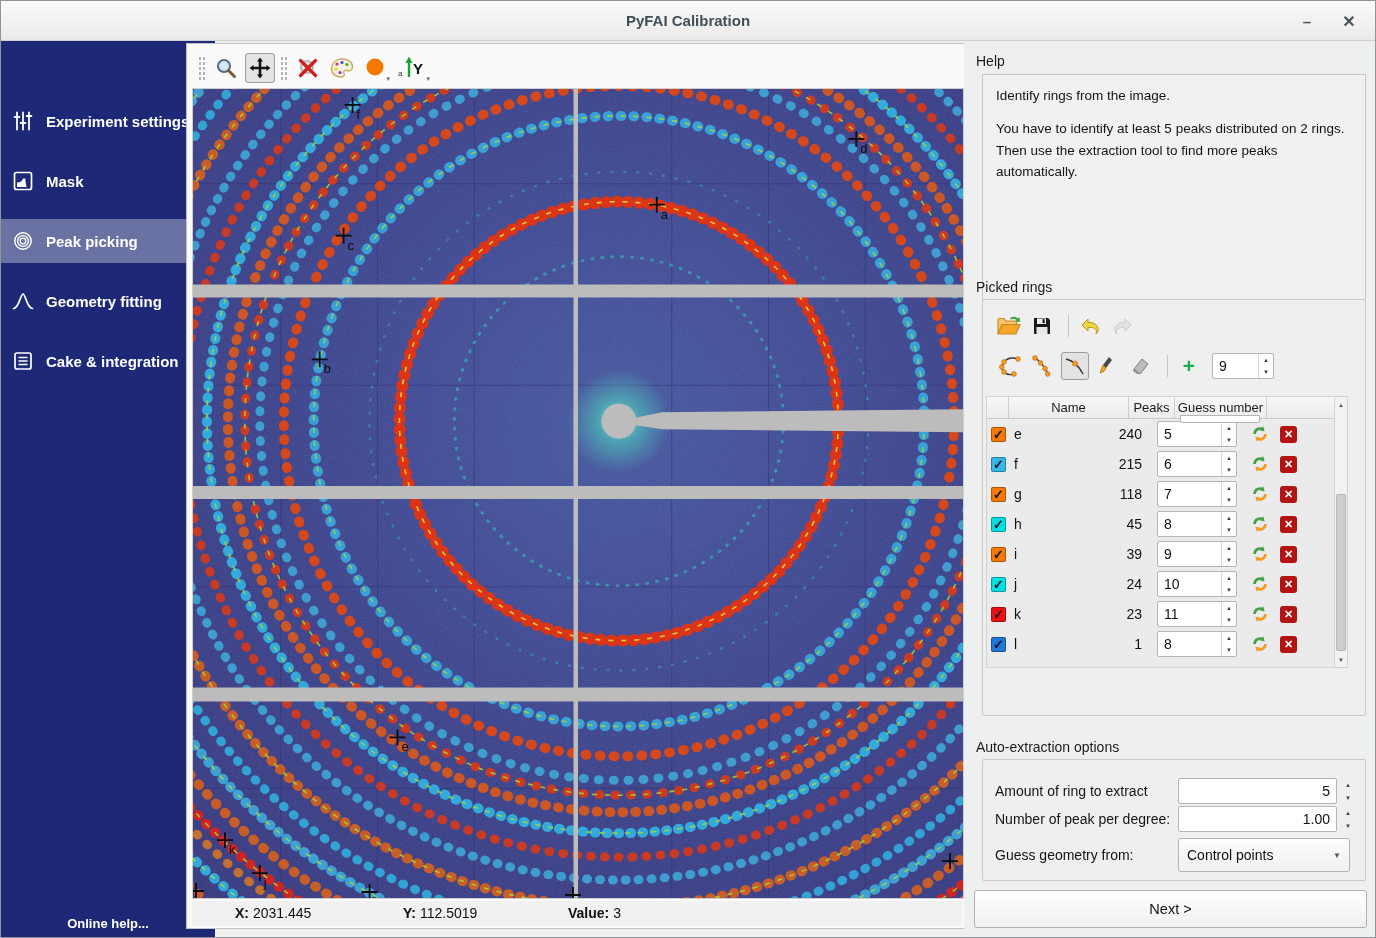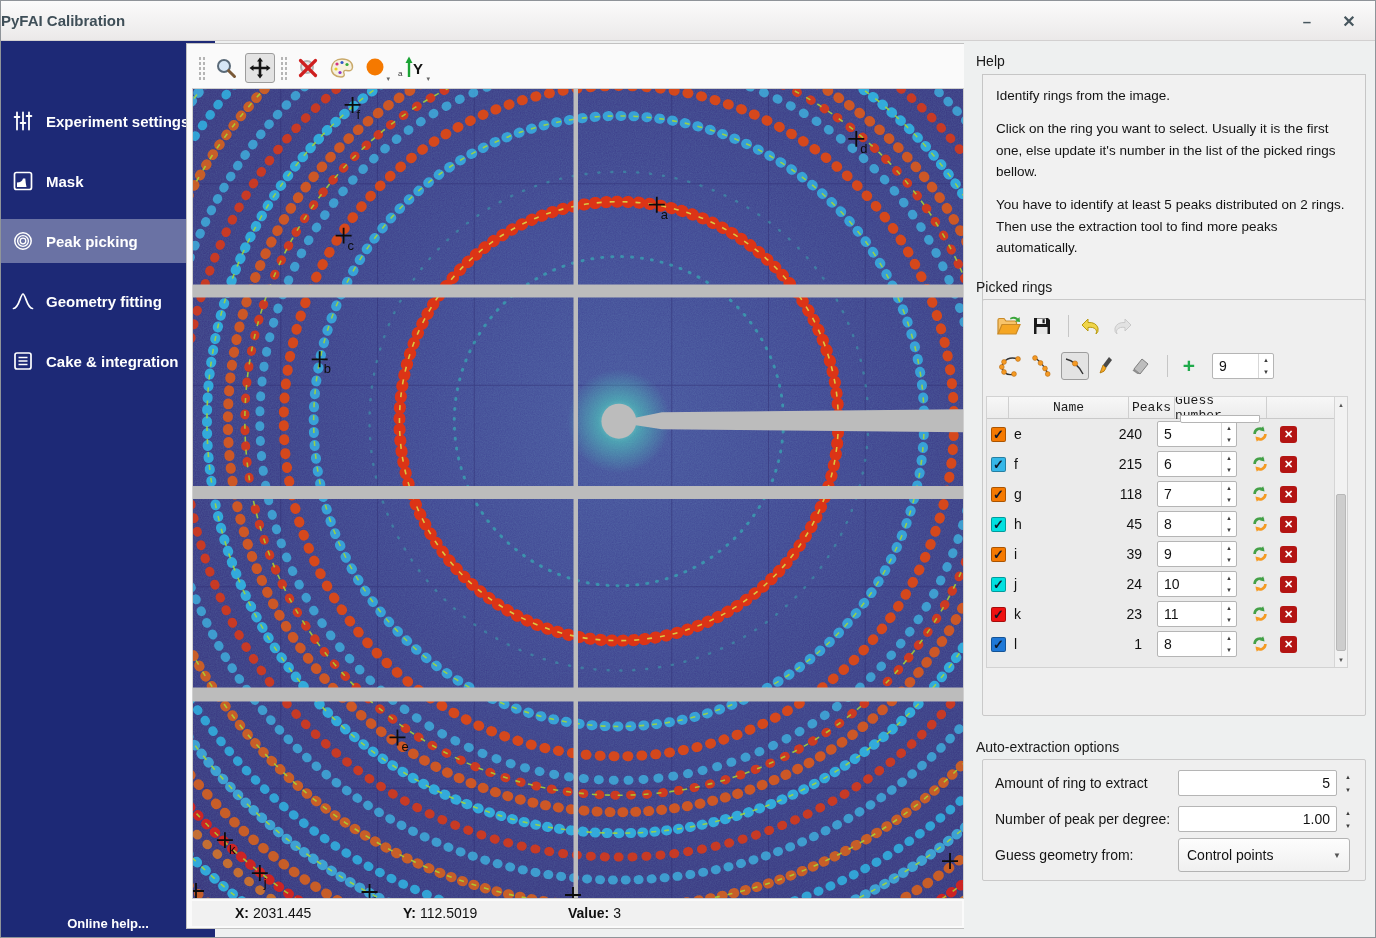--- a/index.html
+++ b/index.html
@@ -5,21 +5,21 @@
   * { box-sizing: border-box; margin: 0; padding: 0; }
   html,body { background:#d8d8d8; }
   body { font-family:"Liberation Sans", sans-serif; }
   .window { position:relative; width:1376px; height:938px; background:#eef0f0;
             border:1px solid #8f9499; overflow:hidden; }
 
   
   .titlebar { position:absolute; left:0; top:0; right:0; height:40px;
               background:linear-gradient(#fbfbfb,#ebe9e9); border-bottom:1px solid #d2d0d0; }
   .titlebar .title { position:absolute; left:0; right:0; top:0; line-height:40px;
-                     text-align:left; font-size:15px; font-weight:bold; color:#3f4f58; }
+                     text-align:center; font-size:15px; font-weight:bold; color:#3f4f58; }
   .winbtn { position:absolute; top:6px; width:28px; height:28px; display:flex;
             align-items:center; justify-content:center; color:#47565e; font-weight:bold;
             font-size:15px; cursor:default; }
   .winbtn.min { right:54px; }
   .winbtn.close { right:12px; font-size:16px; }
 
   
   .sidebar { position:absolute; left:0; top:40px; bottom:0; width:214px; background:#1d2976;font-weight:bold; }
   .side-item { position:absolute; left:0; right:0; height:44px; display:flex; align-items:center;
                padding-left:11px; color:#ffffff; font-size:15px; cursor:default; }
@@ -71,21 +71,21 @@
   .spinbox .val { flex:1; font-size:14px; color:#111; padding:0 6px; }
   .spinbox .val.right { text-align:right; }
   .spin-btns { width:15px; height:100%; display:flex; flex-direction:column; border-left:1px solid #d7d7d7; }
   .sb { flex:1; font-size:6px; color:#3c3c3c; display:flex; align-items:center; justify-content:center; }
 
   
   .ptable { position:absolute; left:3px; top:96px; width:362px; height:272px;
             background:#ebebeb; border:1px solid #d2d2d2; overflow:hidden; }
   .phead { display:flex; height:22px; background:linear-gradient(#f7f7f7,#ececec);
            border-bottom:1px solid #c9c9c9; font-size:13px; color:#1a1a1a; }
-  .phead .hc { display:flex; align-items:center; justify-content:center; border-right:1px solid #cfcfcf;font-family:Liberation Mono, monospace; }
+  .phead .hc { display:flex; align-items:center; justify-content:center; border-right:1px solid #cfcfcf; }
   .hc.c0 { width:22px; } .hc.c1 { width:120px; } .hc.c2 { width:46px; }
   .hc.c3 { width:92px; } .hc.c4 { flex:1; border-right:none; }
   .prows { position:absolute; left:0; top:22px; right:13px; bottom:0; }
   .prow { display:flex; align-items:center; height:30px; font-size:14px; color:#111; }
   .pcheck { width:15px; height:15px; margin-left:4px; border:1px solid rgba(0,0,0,.3);
             border-radius:2px; display:flex; align-items:center; justify-content:center;
             font-size:13px; font-weight:bold; color:#101828; line-height:13px; }
   .pname { width:99px; padding-left:8px; }
   .ppeaks { width:46px; text-align:right; padding-right:9px; }
   .pspin { width:80px; margin-left:6px; }
@@ -362,21 +362,20 @@
       <span class="pair" style="left:343px">
         <b>Value:</b><span>3</span>
       </span>
     </div>
   </div>
 
   <div class="right-panel">
     <div class="section-label" style="left:12px; top:12px">Help</div>
     <div class="help-box">
       <p>Identify rings from the image.</p>
-      <p>Click on the ring you want to select. Usually it is the first one, else update it's number in the list of the picked rings bellow.</p>
       <p>You have to identify at least 5 peaks distributed on 2 rings. Then use the extraction tool to find more peaks automatically.</p>
     </div>
 
     <div class="section-label" style="left:12px; top:238px">Picked rings</div>
     <div class="groupbox gb-rings">
 
       <div class="icon-row" style="left:12px; top:12px">
         <span class="ibtn">
           <svg width="26" height="22" viewBox="0 0 26 22">
               <path d="M2 19 L2 5 Q2 3.5 3.5 3.5 L8 3.5 L10 6 L19 6 Q20.5 6 20.5 7.5 L20.5 9" fill="#f8c46a" stroke="#c98a28" stroke-width="1.2"></path>
@@ -643,21 +642,21 @@
           <span class="vs-btn up">▲</span>
           <span class="vs-thumb"></span>
           <span class="vs-btn down">▼</span>
         </div>
       </div>
 
     </div>
 
     <div class="section-label" style="left:12px; top:698px">Auto-extraction options</div>
     <div class="groupbox gb-auto">
-      <div class="auto-row" style="top:8px">
+      <div class="auto-row" style="top:16px">
         <span class="alabel">Amount of ring to extract</span>
         <span class="spinbox auto-field">
           <span class="val right">5</span>
         </span>
         <span class="auto-arrows">
           <span class="sb">▲</span>
           <span class="sb">▼</span>
         </span>
       </div>
       <div class="auto-row" style="top:44px">
@@ -672,15 +671,18 @@
       </div>
       <div class="auto-row" style="top:80px">
         <span class="alabel">Guess geometry from:</span>
         <span class="combo">
           <span>Control points</span>
           <span class="caret">▼</span>
         </span>
       </div>
     </div>
 
+    <div class="next-btn">
+      <span>Next &gt;</span>
+    </div>
   </div>
 
 </div>
 
 </body></html>

